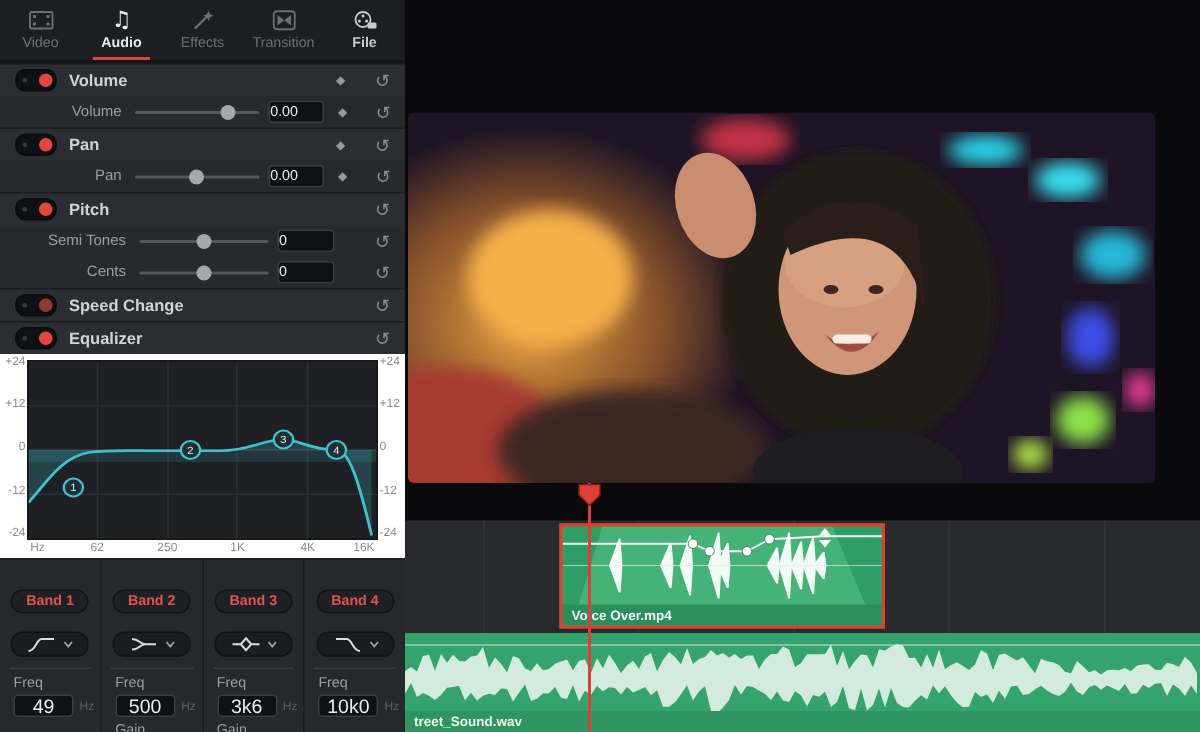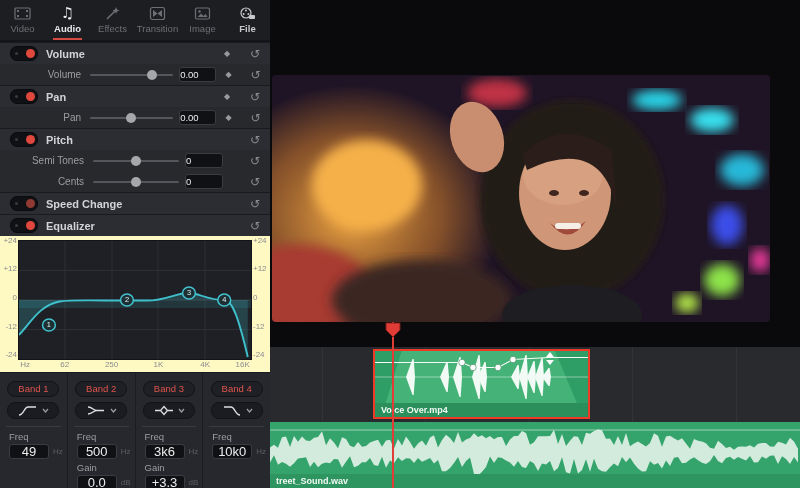--- a/index.html
+++ b/index.html
@@ -28,34 +28,34 @@
              border-radius:3px;color:#eceded;font-size:9.5px;}
   .spacer{flex:1;}
   .kf-diamond{width:26px;text-align:center;font-size:8px;color:#97989c;font-family:"DejaVu Sans",sans-serif;}
   .reset-glyph{width:30px;text-align:center;font-size:12px;color:#8a8b8f;font-family:"DejaVu Sans",sans-serif;}
   .toggle{position:relative;width:26px;height:13px;border-radius:7px;background:#101114;border:1px solid #0a0b0d;flex:0 0 auto;}
   .toggle .knob{position:absolute;right:2px;top:2px;width:9px;height:9px;border-radius:50%;background:#e0473d;}
   .toggle.dim .knob{background:#8f3b33;}
   .toggle .offdot{position:absolute;left:4px;top:5px;width:3px;height:3px;border-radius:50%;background:#3a3b40;}
 
   
-  .eq-wrap{position:relative;height:136px;background:#fef9c3;}
+  .eq-wrap{position:relative;height:136px;background:#ffffff;}
   .eq-plot{position:absolute;left:18px;right:18px;top:4px;height:118px;background:#1e2025;border:1px solid #131418;}
   .ytick{position:absolute;font-size:8px;color:#8a8b8f;width:16px;}
   .ytick.l{left:1px;text-align:right;}
   .ytick.r{right:1px;text-align:left;}
   .xticks{position:absolute;left:18px;right:18px;bottom:1px;height:11px;}
   .xtick{position:absolute;font-size:8px;color:#8a8b8f;transform:translateX(-50%);}
 
   
   .bands{display:flex;height:121px;background:#27282d;border-top:1px solid #1a1b1f;}
   .band-col{width:67px;padding-top:8px;position:relative;}
   .band-col + .band-col{border-left:1px solid #1b1c20;}
-  .band-pill{width:50px;height:14px;line-height:14px;margin:0 auto;background:#1f2025;border:1px solid #121317;
-             border-radius:8px;color:#e0544c;font-size:9.5px;font-weight:normal;text-align:center;}
+  .band-pill{width:50px;height:14px;line-height:14px;margin:12px auto;background:#1f2025;border:1px solid #121317;
+             border-radius:8px;color:#e0544c;font-size:9.5px;font-weight:bold;text-align:center;}
   .filter-pill{width:50px;height:15px;margin:5px auto 0 auto;background:#1b1c21;border:1px solid #121317;border-radius:8px;
                display:flex;align-items:center;justify-content:center;gap:3px;}
   .band-hr{border-top:1px solid #3a3b40;margin:7px 6px 4px 6px;}
   .f-label{font-size:9.5px;color:#9c9da1;margin:3px 0 2px 9px;}
   .f-row{display:flex;align-items:center;margin-left:9px;}
   .f-box{width:38px;height:13px;line-height:13px;background:#101114;border:1px solid #3b3c41;border-radius:3px;
          color:#eceded;font-size:13px;text-align:center;}
   .f-unit{font-size:8px;color:#5e5f63;margin-left:4px;}
 
   
@@ -211,28 +211,20 @@
           <path d="M12 1 L13 3.5 L15.5 4.5 L13 5.5 L12 8 L11 5.5 L8.5 4.5 L11 3.5 Z" fill="#6e6f74"></path>
         </svg>
         <span class="tlabel">Effects</span>
       </div>
       <div class="tab">
         <svg class="ticon" viewBox="0 0 17 15">
           <rect x="1.5" y="1.5" width="14" height="12" rx="2" fill="none" stroke="#6e6f74" stroke-width="1.2"></rect>
           <path d="M4 4 L8.5 7.5 L4 11 Z M13 4 L8.5 7.5 L13 11 Z" fill="#6e6f74"></path>
         </svg>
         <span class="tlabel">Transition</span>
-      </div>
-      <div class="tab">
-        <svg class="ticon" viewBox="0 0 17 15">
-          <rect x="1.5" y="2" width="14" height="11" rx="1.5" fill="none" stroke="#6e6f74" stroke-width="1.2"></rect>
-          <circle cx="5.5" cy="5.5" r="1.2" fill="#6e6f74"></circle>
-          <path d="M3.5 11 L7 7.5 L9.5 10 L11.5 8 L13.5 11 Z" fill="#6e6f74"></path>
-        </svg>
-        <span class="tlabel">Image</span>
       </div>
       <div class="tab bright">
         <svg class="ticon" viewBox="0 0 17 15">
           <circle cx="7" cy="7" r="5" fill="none" stroke="#c9cacd" stroke-width="1.2"></circle>
           <circle cx="7" cy="4.6" r="1" fill="#c9cacd"></circle>
             <circle cx="4.6" cy="8" r="1" fill="#c9cacd"></circle>
           <circle cx="9.4" cy="8" r="1" fill="#c9cacd"></circle>
           <rect x="10" y="9" width="6" height="4" rx="1" fill="#c9cacd"></rect>
         </svg>
         <span class="tlabel">File</span>

